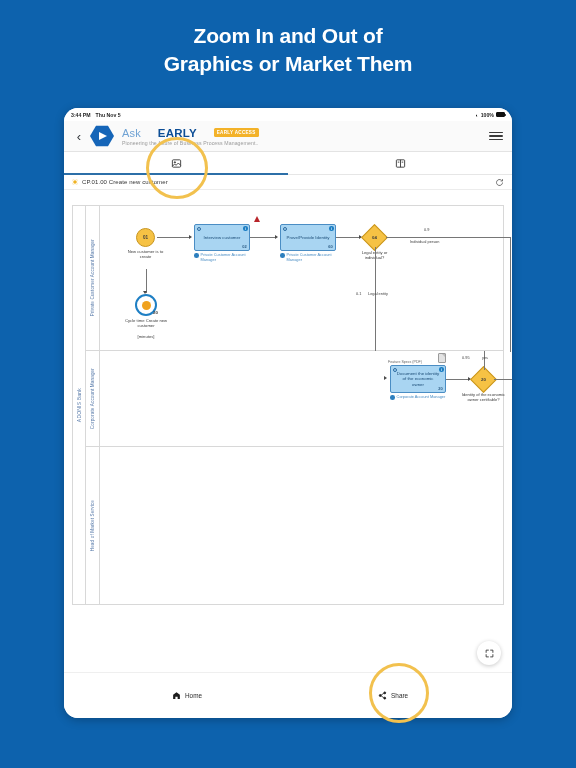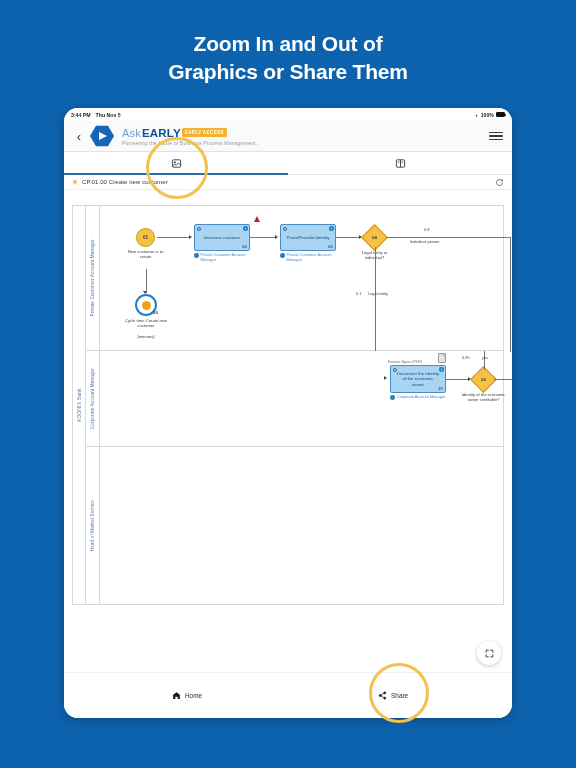--- a/index.html
+++ b/index.html
@@ -5,21 +5,21 @@
   * { box-sizing: border-box; margin: 0; padding: 0; }
   html, body {
     width: 576px; height: 768px;
     font-family: "Liberation Sans", sans-serif;
     overflow: hidden;
   }
   body { background: #0d62ad; position: relative; }
 
   
   .promo {
-    position: absolute; top: 8px; left: 0; width: 576px; height: 100px;
+    position: absolute; top: 0; left: 0; width: 576px; height: 100px;
     display: flex; flex-direction: column; align-items: center;
     justify-content: center; gap: 3px;
   }
   .promo-line {
     color: #ffffff; font-size: 21px; font-weight: bold;
     letter-spacing: -0.2px; line-height: 1.18; text-align: center;
   }
 
   
   .tablet {
@@ -77,21 +77,21 @@
     display: flex; align-items: center; justify-content: center;
   }
   .hex-arrow {
     width: 0; height: 0;
     border-top: 4.5px solid transparent;
     border-bottom: 4.5px solid transparent;
     border-left: 8px solid #ffffff;
     margin-left: 2px;
   }
   .brandblock { margin-left: 7px; display: flex; flex-direction: column; gap: 1px; }
-  .brandrow { display: flex; align-items: center; gap: 1px; }
+  .brandrow { display: flex; align-items: center; gap: 16px; justify-content: space-between; }
   .brand-ask { font-size: 11px; color: #6fa2d4; font-weight: normal; letter-spacing: .2px; }
   .brand-adonis { font-size: 11.5px; color: #0d4e96; font-weight: bold; letter-spacing: .2px; }
   .badge-early {
     background: #f3b229; color: #ffffff;
     font-size: 4.6px; font-weight: bold; letter-spacing: .3px;
     padding: 1.6px 3px; border-radius: 1.5px; white-space: nowrap;
   }
   .tagline { font-size: 5.2px; color: #9b9b9b; letter-spacing: .1px; }
   .hamburger {
     margin-left: auto; width: 14px; height: 12px;
@@ -301,21 +301,21 @@
     border: 3px solid #f2c14e; pointer-events: none;
   }
   #hl-tab  { left: 146px; top: 137px; width: 62px; height: 62px; }
   #hl-share{ left: 369px; top: 663px; width: 60px; height: 60px; }
 </style>
 </head>
 <body>
 
 <div class="promo">
   <div class="promo-line">Zoom In and Out of</div>
-  <div class="promo-line">Graphics or Share Them</div>
+  <div class="promo-line">Graphics or Market Them</div>
 </div>
 
 <div class="tablet">
 
   <div class="statusbar">
     <div class="sb-left">
       <span>3:44 PM</span>
       <span>Thu Nov 5</span>
     </div>
     <div class="sb-right">

